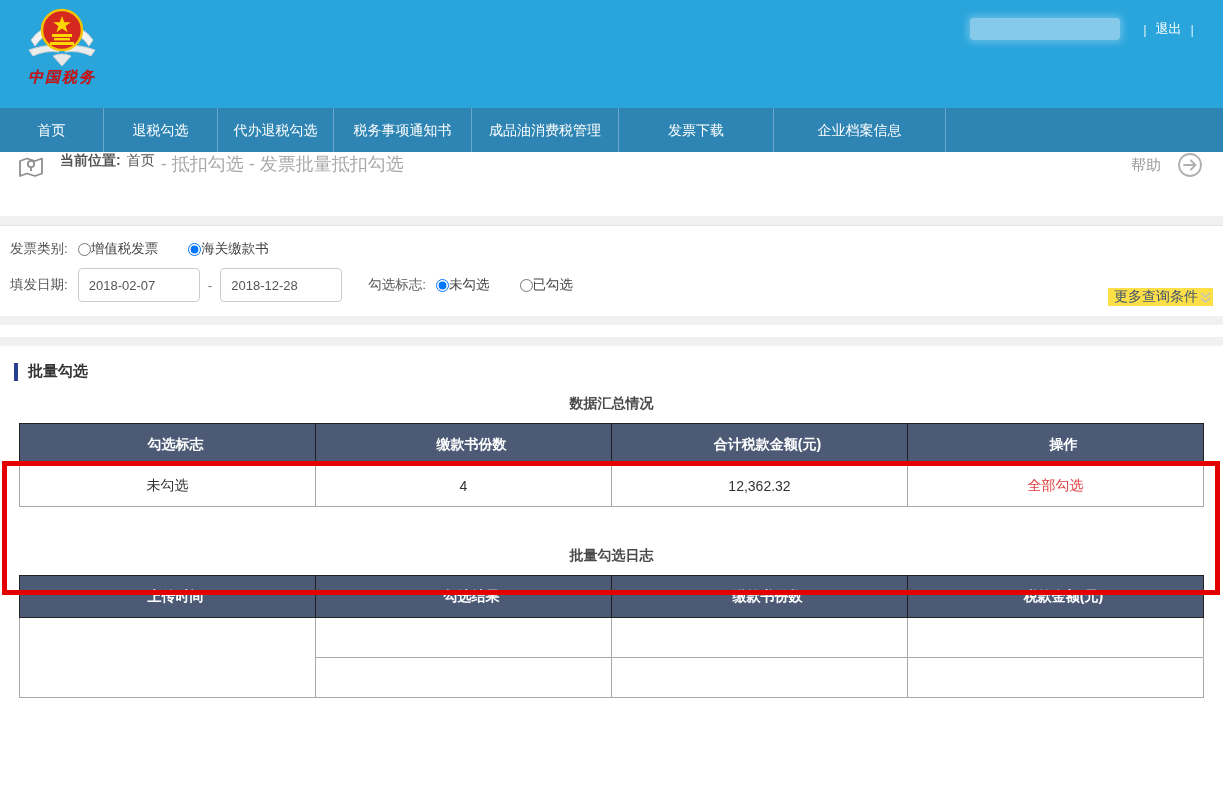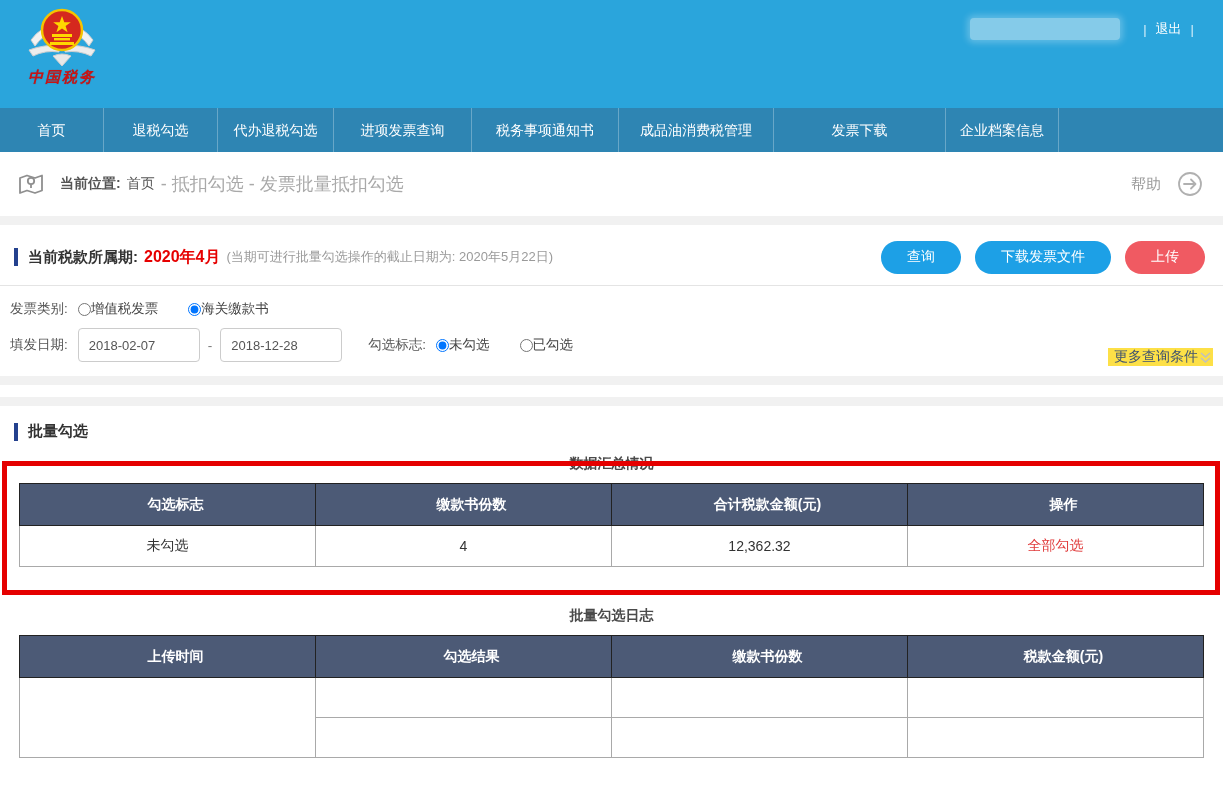--- a/index.html
+++ b/index.html
@@ -28,21 +28,21 @@
   .nav { display:flex; height:44px; background:#2e85b3; }
   .nav-tab { height:44px; line-height:44px; text-align:center; color:#fff; font-size:14px;
     border-right:1px solid rgba(255,255,255,.28); cursor:pointer; }
   .nav-tab:nth-child(1){width:104px;} .nav-tab:nth-child(2){width:114px;}
   .nav-tab:nth-child(3){width:116px;} .nav-tab:nth-child(4){width:138px;}
   .nav-tab:nth-child(5){width:147px;} .nav-tab:nth-child(6){width:155px;}
   .nav-tab:nth-child(7){width:172px;} .nav-tab:nth-child(8){width:113px;}
   .nav-tab:nth-child(9){width:142px;}
 
   
-  .breadcrumb-row { display:flex; align-items:center; height:64px; padding:0 20px 0 16px; }
+  .breadcrumb-row { display:flex; align-items:flex-start; height:64px; padding:0 20px 0 16px; }
   .crumb-icon { margin-right:14px; display:flex; }
   .crumb-label { font-size:14px; color:#555; font-weight:bold; }
   .crumb-current { font-size:14px; color:#555; margin-left:6px; }
   .crumb-trail { font-size:18px; color:#a9a9a9; margin-left:6px; }
   .help { margin-left:auto; display:flex; align-items:center; color:#9b9b9b; font-size:15px; cursor:pointer;gap:8px; }
   .help svg { margin-left:8px; }
 
   .band { height:9px; background:#f1f1f1; }
   .thinline { height:1px; background:#e4e4e4; }
 
@@ -120,21 +120,20 @@
       <span class="pipe">|</span>
       <span class="logout">退出</span>
       <span class="pipe">|</span>
     </div>
   </div>
 
   <div class="nav">
     <div class="nav-tab">首页</div>
     <div class="nav-tab">退税勾选</div>
     <div class="nav-tab">代办退税勾选</div>
-    <div class="nav-tab">进项发票查询</div>
     <div class="nav-tab">税务事项通知书</div>
     <div class="nav-tab">成品油消费税管理</div>
     <div class="nav-tab">发票下载</div>
     <div class="nav-tab">企业档案信息</div>
   </div>
 
   <div class="breadcrumb-row">
     <span class="crumb-icon">
       <svg width="30" height="30" viewBox="0 0 30 30" fill="none" stroke="#8f8f8f" stroke-width="1.8" stroke-linejoin="round">
         <path d="M4 9 L11 6.5 L19 9 L26 6.5 V21.5 L19 24 L11 21.5 L4 24 Z"></path>
@@ -149,31 +148,20 @@
       <span>帮助</span>
       <svg width="26" height="26" viewBox="0 0 26 26" fill="none" stroke="#b0b0b0" stroke-width="1.8">
         <circle cx="13" cy="13" r="11"></circle>
         <path d="M7 13 H18 M14 8.5 L18.5 13 L14 17.5" stroke-linecap="round" stroke-linejoin="round"></path>
       </svg>
     </span>
   </div>
 
   <div class="band"></div>
 
-  <div class="period-row">
-    <span class="navy-bar"></span>
-    <span class="period-label">当前税款所属期:</span>
-    <span class="period-value">2020年4月</span>
-    <span class="period-note">(当期可进行批量勾选操作的截止日期为: 2020年5月22日)</span>
-    <span class="btns">
-      <button class="pill blue">查询</button>
-      <button class="pill blue">下载发票文件</button>
-      <button class="pill red">上传</button>
-    </span>
-  </div>
 
   <div class="thinline"></div>
 
   <div class="filters">
     <div class="f-row">
       <span class="f-label">发票类别:</span>
       <label class="radio-opt">
         <input type="radio" name="invtype" style="">
         <span>增值税发票</span>
       </label>

